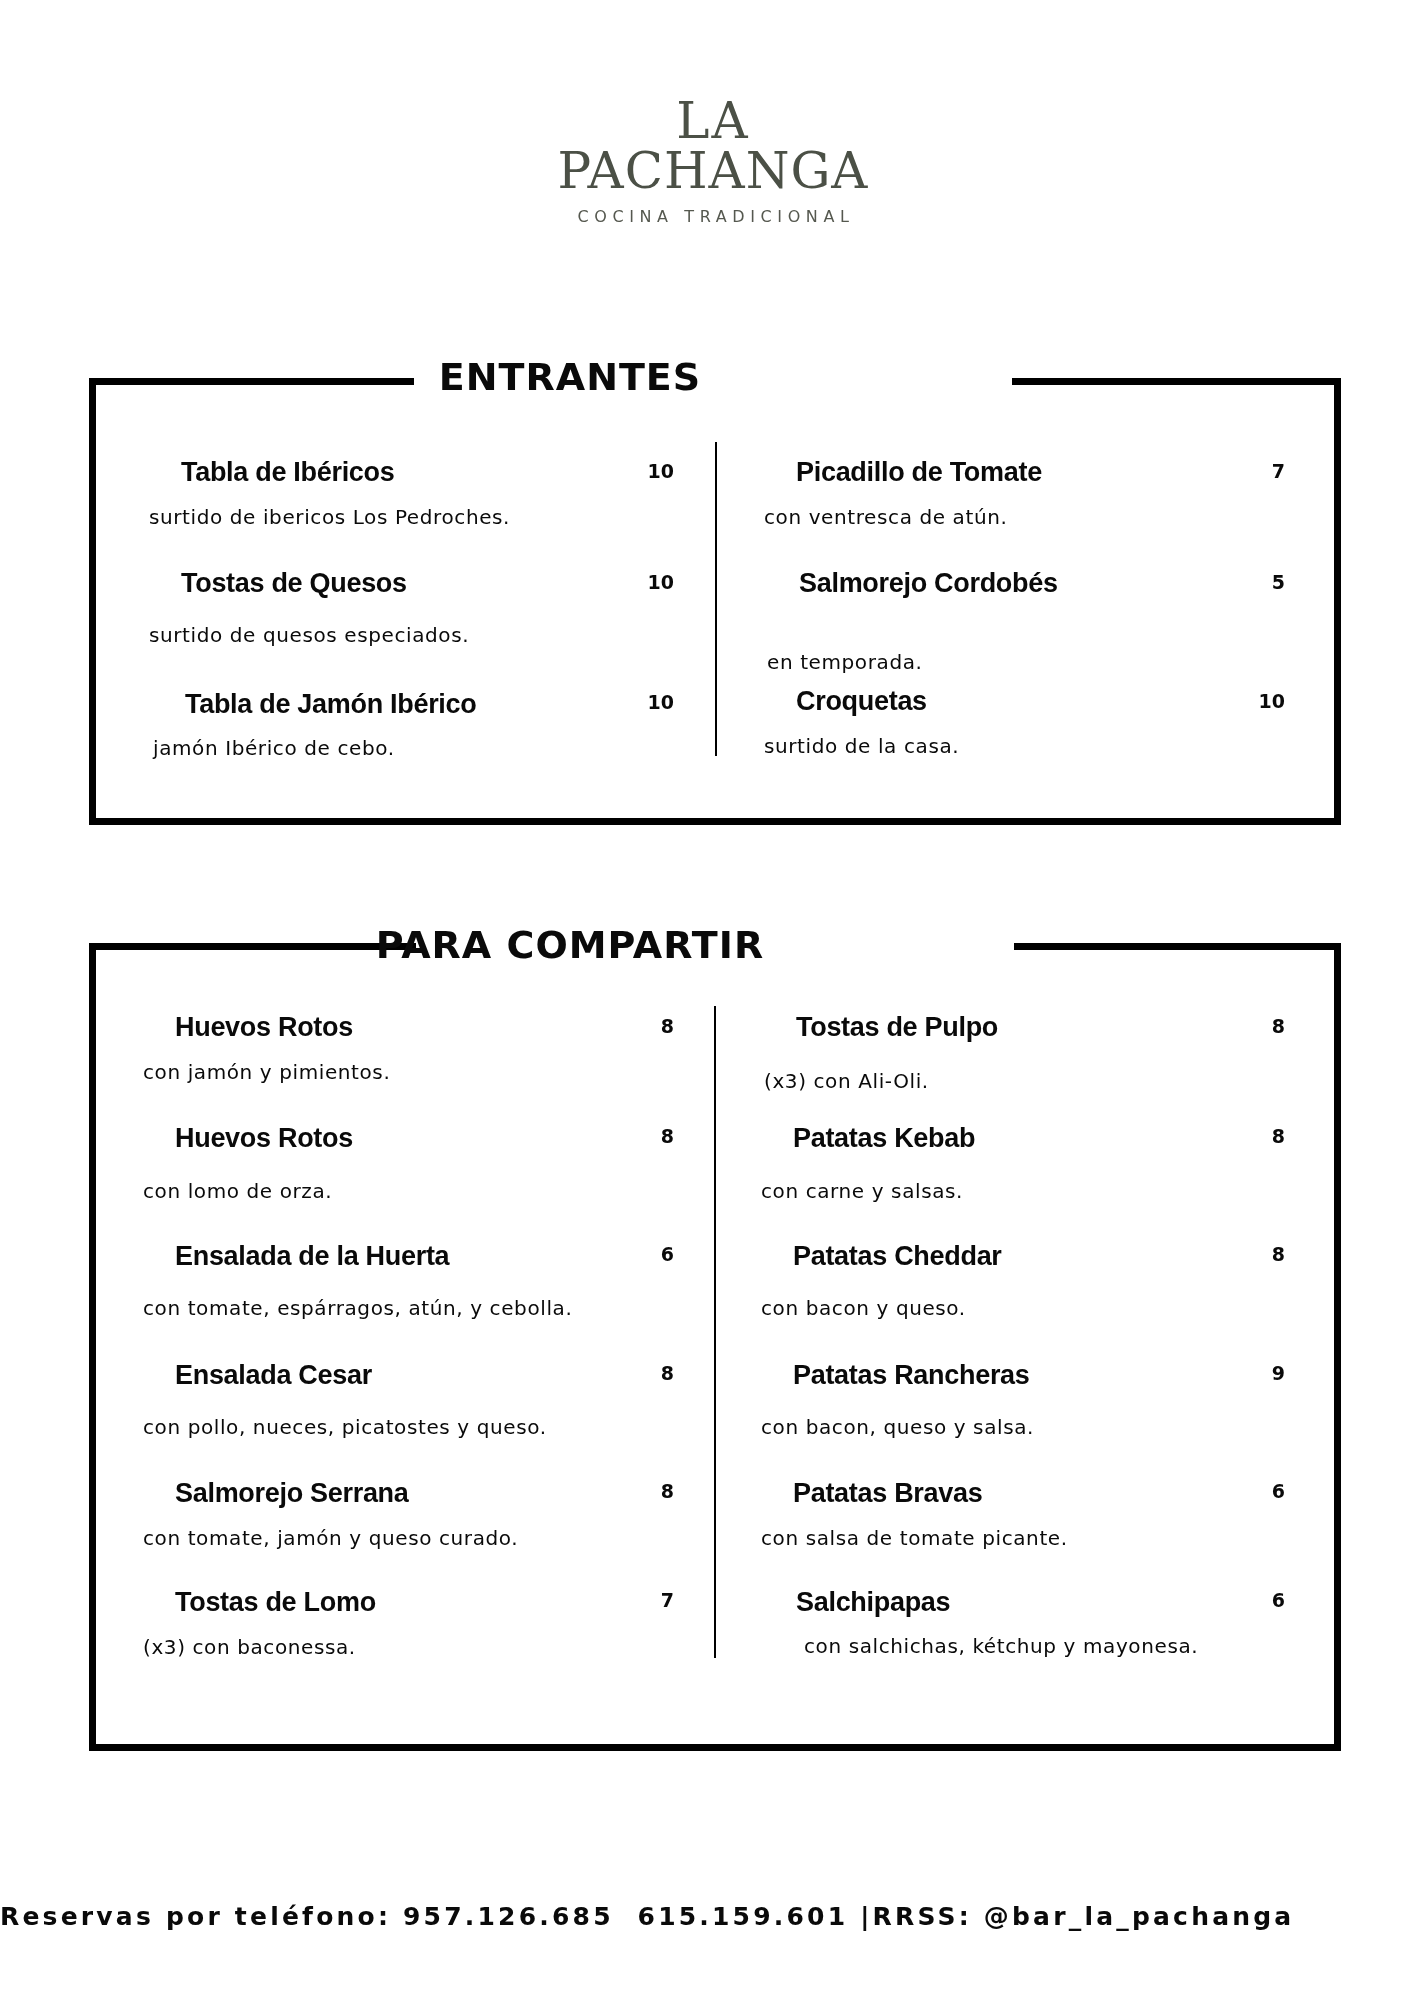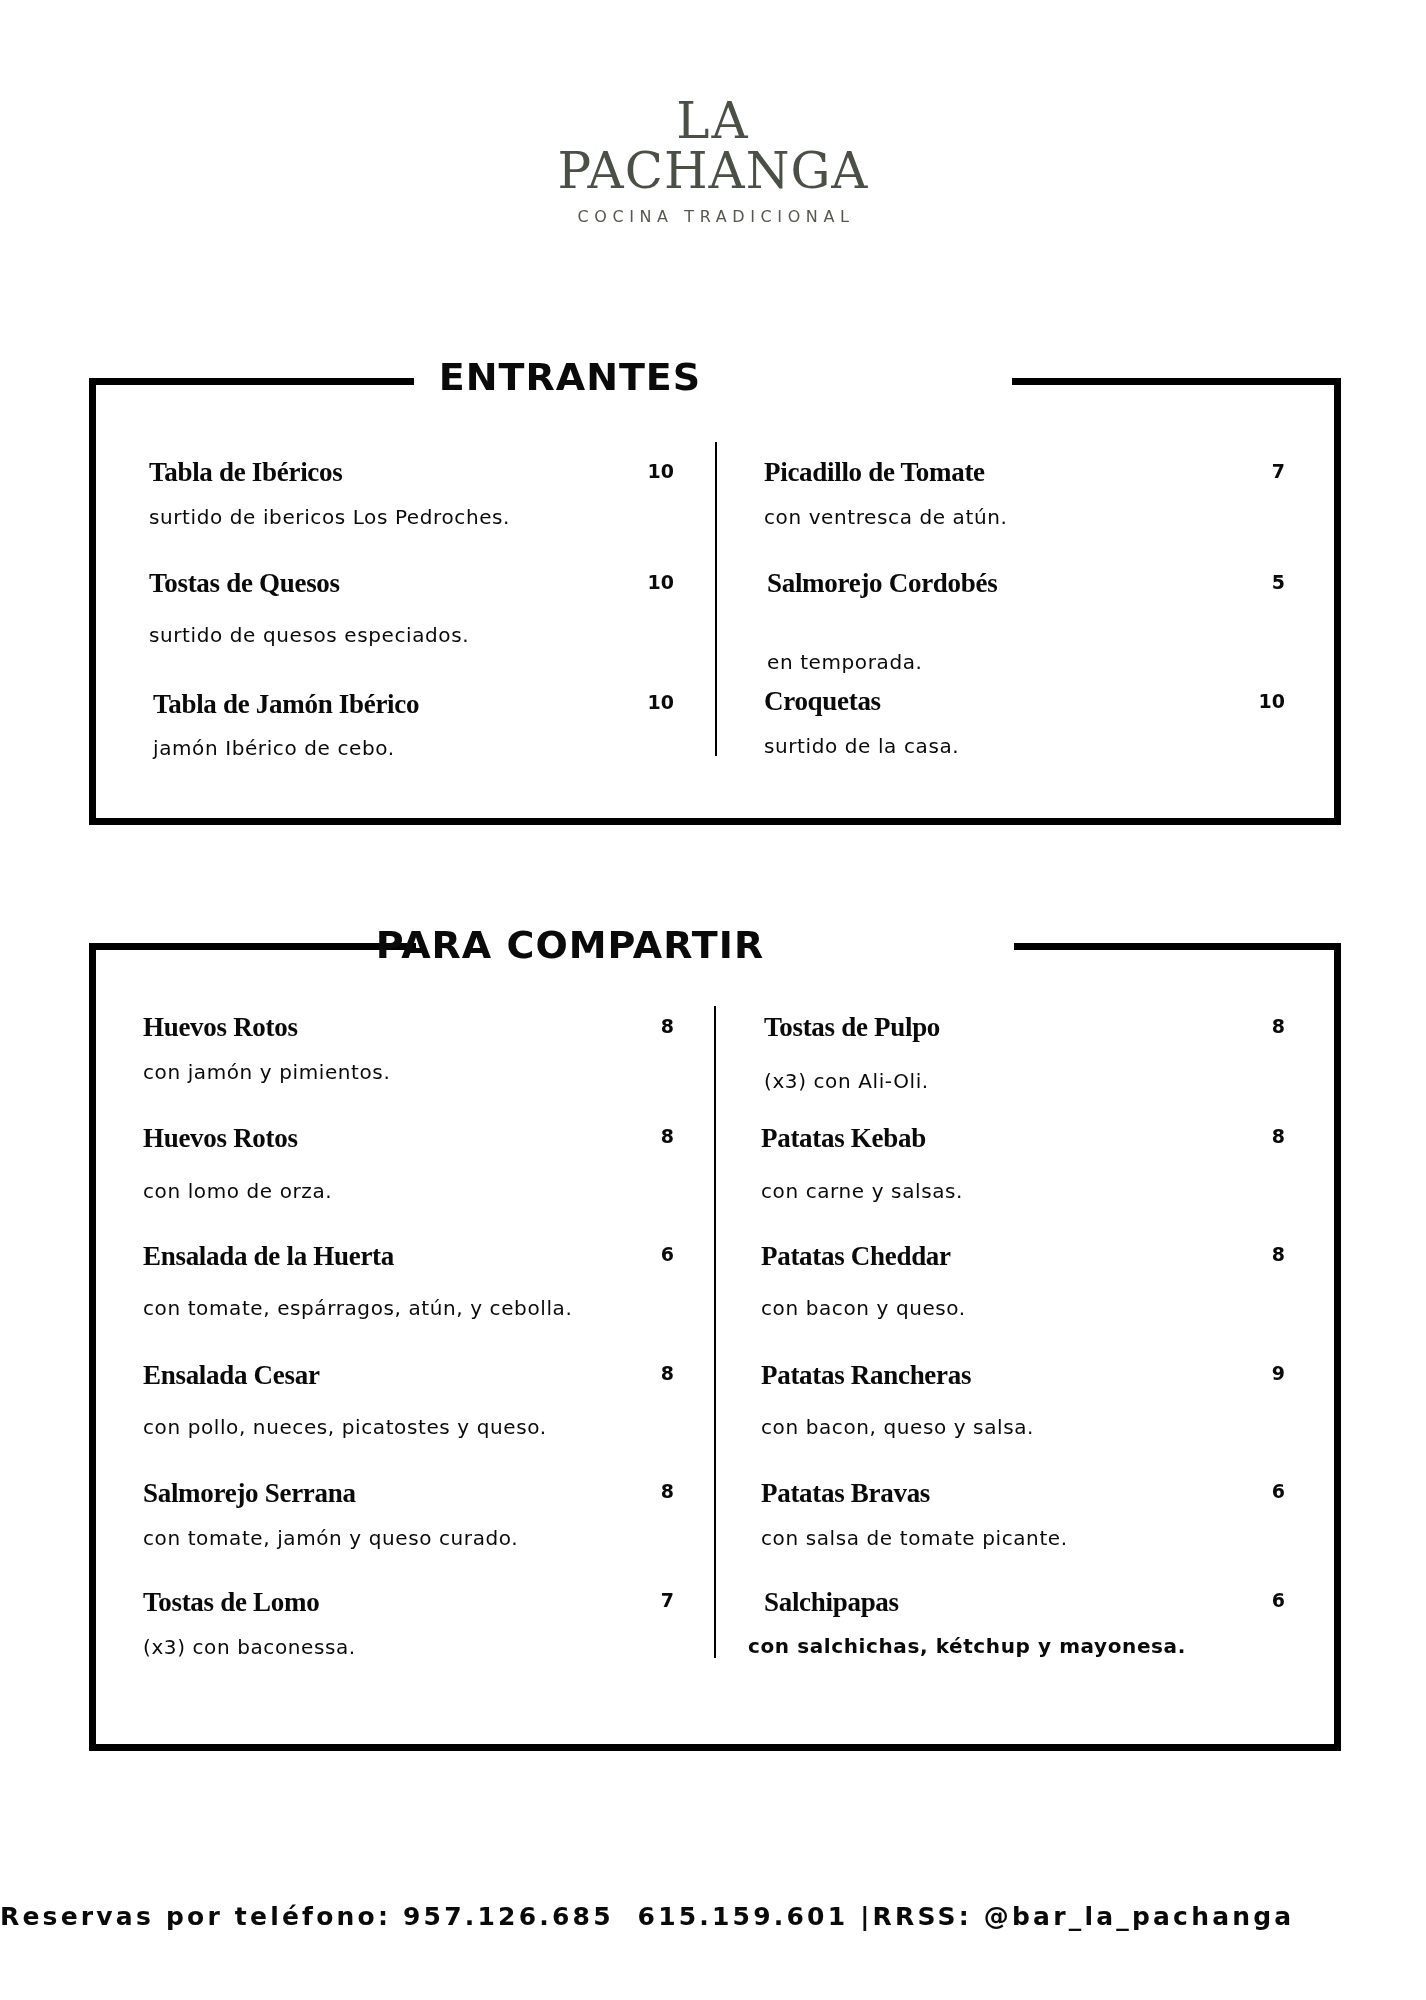--- a/index.html
+++ b/index.html
@@ -8,21 +8,21 @@
   .logo-la { top: 92px; font-size: 50px; letter-spacing: 2px; transform: scaleY(1.0); }
   .logo-name { top: 142px; font-size: 50px; letter-spacing: 1px; }
   .logo-sub { position: absolute; left: 0; width: 1426px; text-align: center; top: 207px; font-family: "DejaVu Sans", sans-serif; font-size: 16px; letter-spacing: 5.6px; color: #55584f; padding-left: 6px; box-sizing: border-box; }
 
   .box { position: absolute; border: 7px solid #000; box-sizing: border-box; border-top: none; }
   .box-top-left, .box-top-right { position: absolute; height: 7px; background: #000; }
   .section-title { position: absolute; left: 0; width: 1140px; text-align: center; font-family: "DejaVu Sans", sans-serif; font-weight: bold; font-size: 38px; letter-spacing: 1px; line-height: 1; }
 
   .divider { position: absolute; width: 2px; background: #000; }
 
-  .item-name { position: absolute; font-family: Liberation Serif, serif; font-weight: bold; font-size: 27px; line-height: 1; white-space: nowrap; letter-spacing: -0.3px; transform: translateY(-50%); }
+  .item-name { position: absolute; font-family: Liberation Sans, sans-serif; font-weight: bold; font-size: 27px; line-height: 1; white-space: nowrap; letter-spacing: -0.3px; transform: translateY(-50%); margin-left: 32px; }
   .item-price { position: absolute; font-family: "DejaVu Sans", sans-serif; font-weight: bold; font-size: 19px; line-height: 1; text-align: right; white-space: nowrap; transform: translateY(-50%); }
   .item-desc { position: absolute; font-family: "DejaVu Sans", sans-serif; font-size: 20px; line-height: 1; white-space: nowrap; letter-spacing: 0.6px; transform: translateY(-50%); }
 
   .footer { position: absolute; left: 0; width: 1134px; top: 1904px; text-align: center; font-family: "DejaVu Sans", sans-serif; font-weight: bold; font-size: 25px; letter-spacing: 3.2px; line-height: 1; }
 </style>
 </head>
 <body>
 
 <div>
   <div class="logo-la">LA</div>
@@ -108,16 +108,16 @@
   <div class="item-name" style="left:761px; top:1375px;">Patatas Rancheras</div>
   <div class="item-price" style="right:141px; top:1373px;">9</div>
   <div class="item-desc" style="left:761px; top:1427px;">con bacon, queso y salsa.</div>
 
   <div class="item-name" style="left:761px; top:1493px;">Patatas Bravas</div>
   <div class="item-price" style="right:141px; top:1491px;">6</div>
   <div class="item-desc" style="left:761px; top:1538px;">con salsa de tomate picante.</div>
 
   <div class="item-name" style="left:764px; top:1602px;">Salchipapas</div>
   <div class="item-price" style="right:141px; top:1600px;">6</div>
-  <div class="item-desc" style="left:748px; top:1646px;font-weight:bold;">con salchichas, kétchup y mayonesa.</div>
+  <div class="item-desc" style="left:804px; top:1646px;">con salchichas, kétchup y mayonesa.</div>
 </div>
 
 <div class="footer" style="white-space:pre;">Reservas por teléfono: 957.126.685  615.159.601 |RRSS: @bar_la_pachanga</div>
 
 </body></html>

